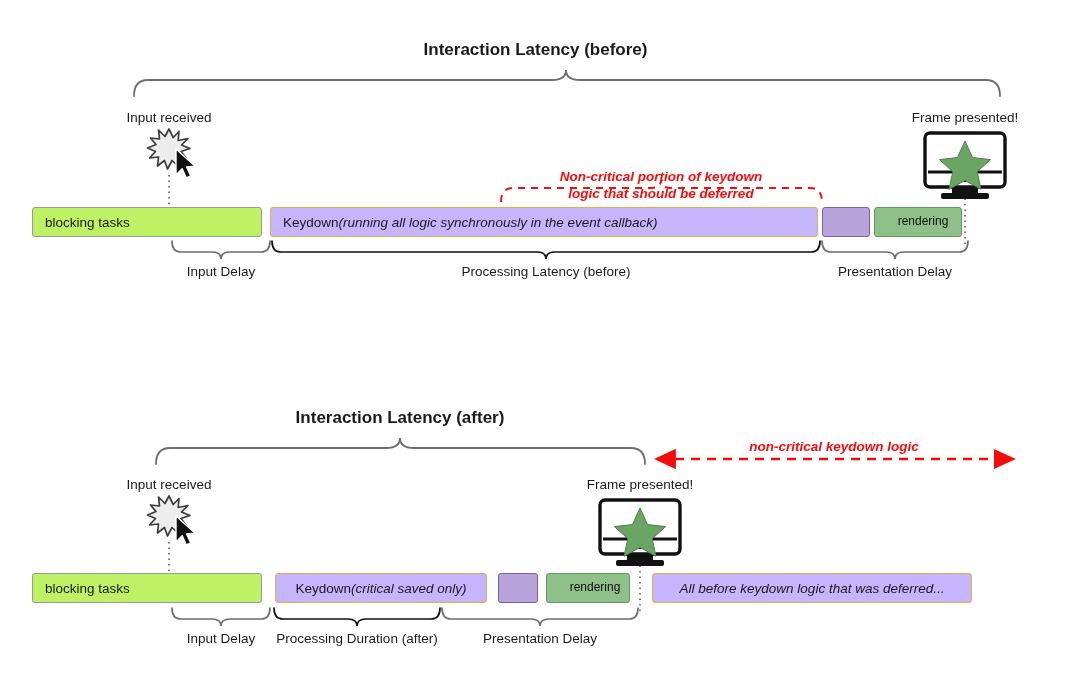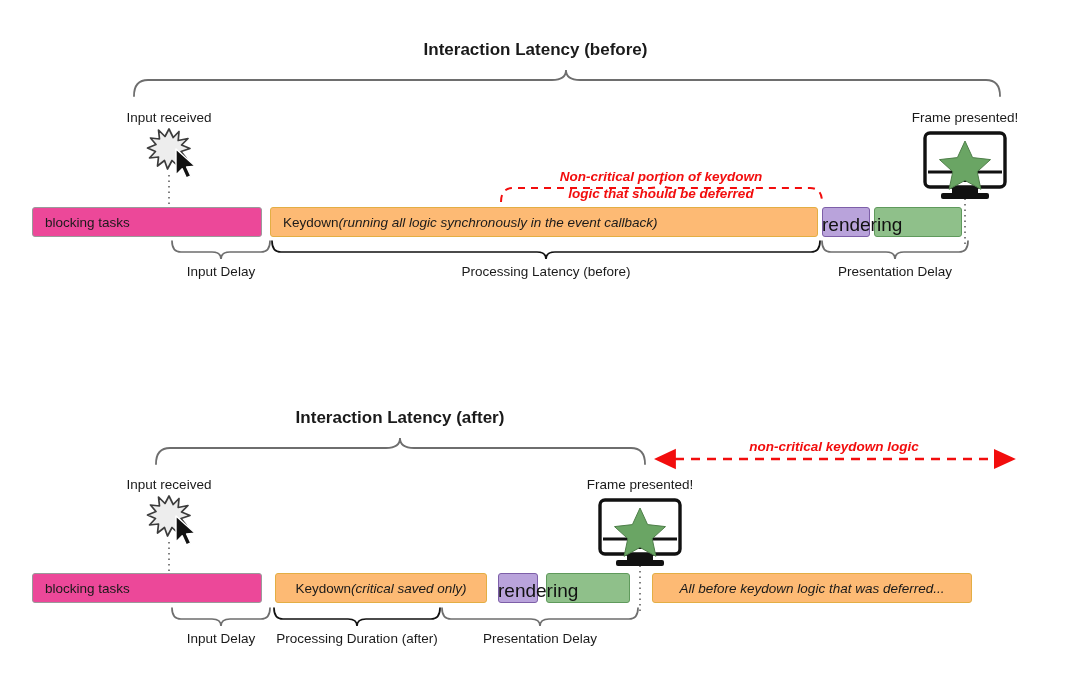--- a/index.html
+++ b/index.html
@@ -38,37 +38,39 @@
   .bar{
     box-sizing:border-box;
     height:30px;
     border-radius:3px;
     display:flex;align-items:center;
     font-size:13.5px;
     overflow:visible;
     white-space:nowrap;
   }
   .bar-grey{
-    background:#ec4899;border:1.6px solid #9a9a9a;
+    background:#bef264;border:1.6px solid #9a9a9a;
     padding-left:12px;color:#1a1a1a;
   }
   .bar-yellow{
-    background:#fdba74;border:1.6px solid #e3ae44;
+    background:#c4b5fd;border:1.6px solid #e3ae44;
     padding-left:12px;color:#1a1a1a;align-items:center;
   }
   .bar-yellow.center{justify-content:center;padding-left:0;}
   .bar-purple{
     background:#b9a3db;border:1.6px solid #7d5fa8;
   }
   .bar-green{
     background:#8fc08a;border:1.6px solid #5f9a5c;
   }
   .em{font-style:italic;}
   .rendering-label{
-    position:absolute;font-size:19px;color:#111;white-space:nowrap;
+    position:absolute;font-size:12px;color:#111;white-space:nowrap;
+    text-align:center;
+    padding-left:31px;
   }
 
   
   svg.overlay{position:absolute;left:0;top:0;width:1071px;height:690px;pointer-events:none;}
 </style>
 </head>
 <body>
 
 <div class="stage">
 

